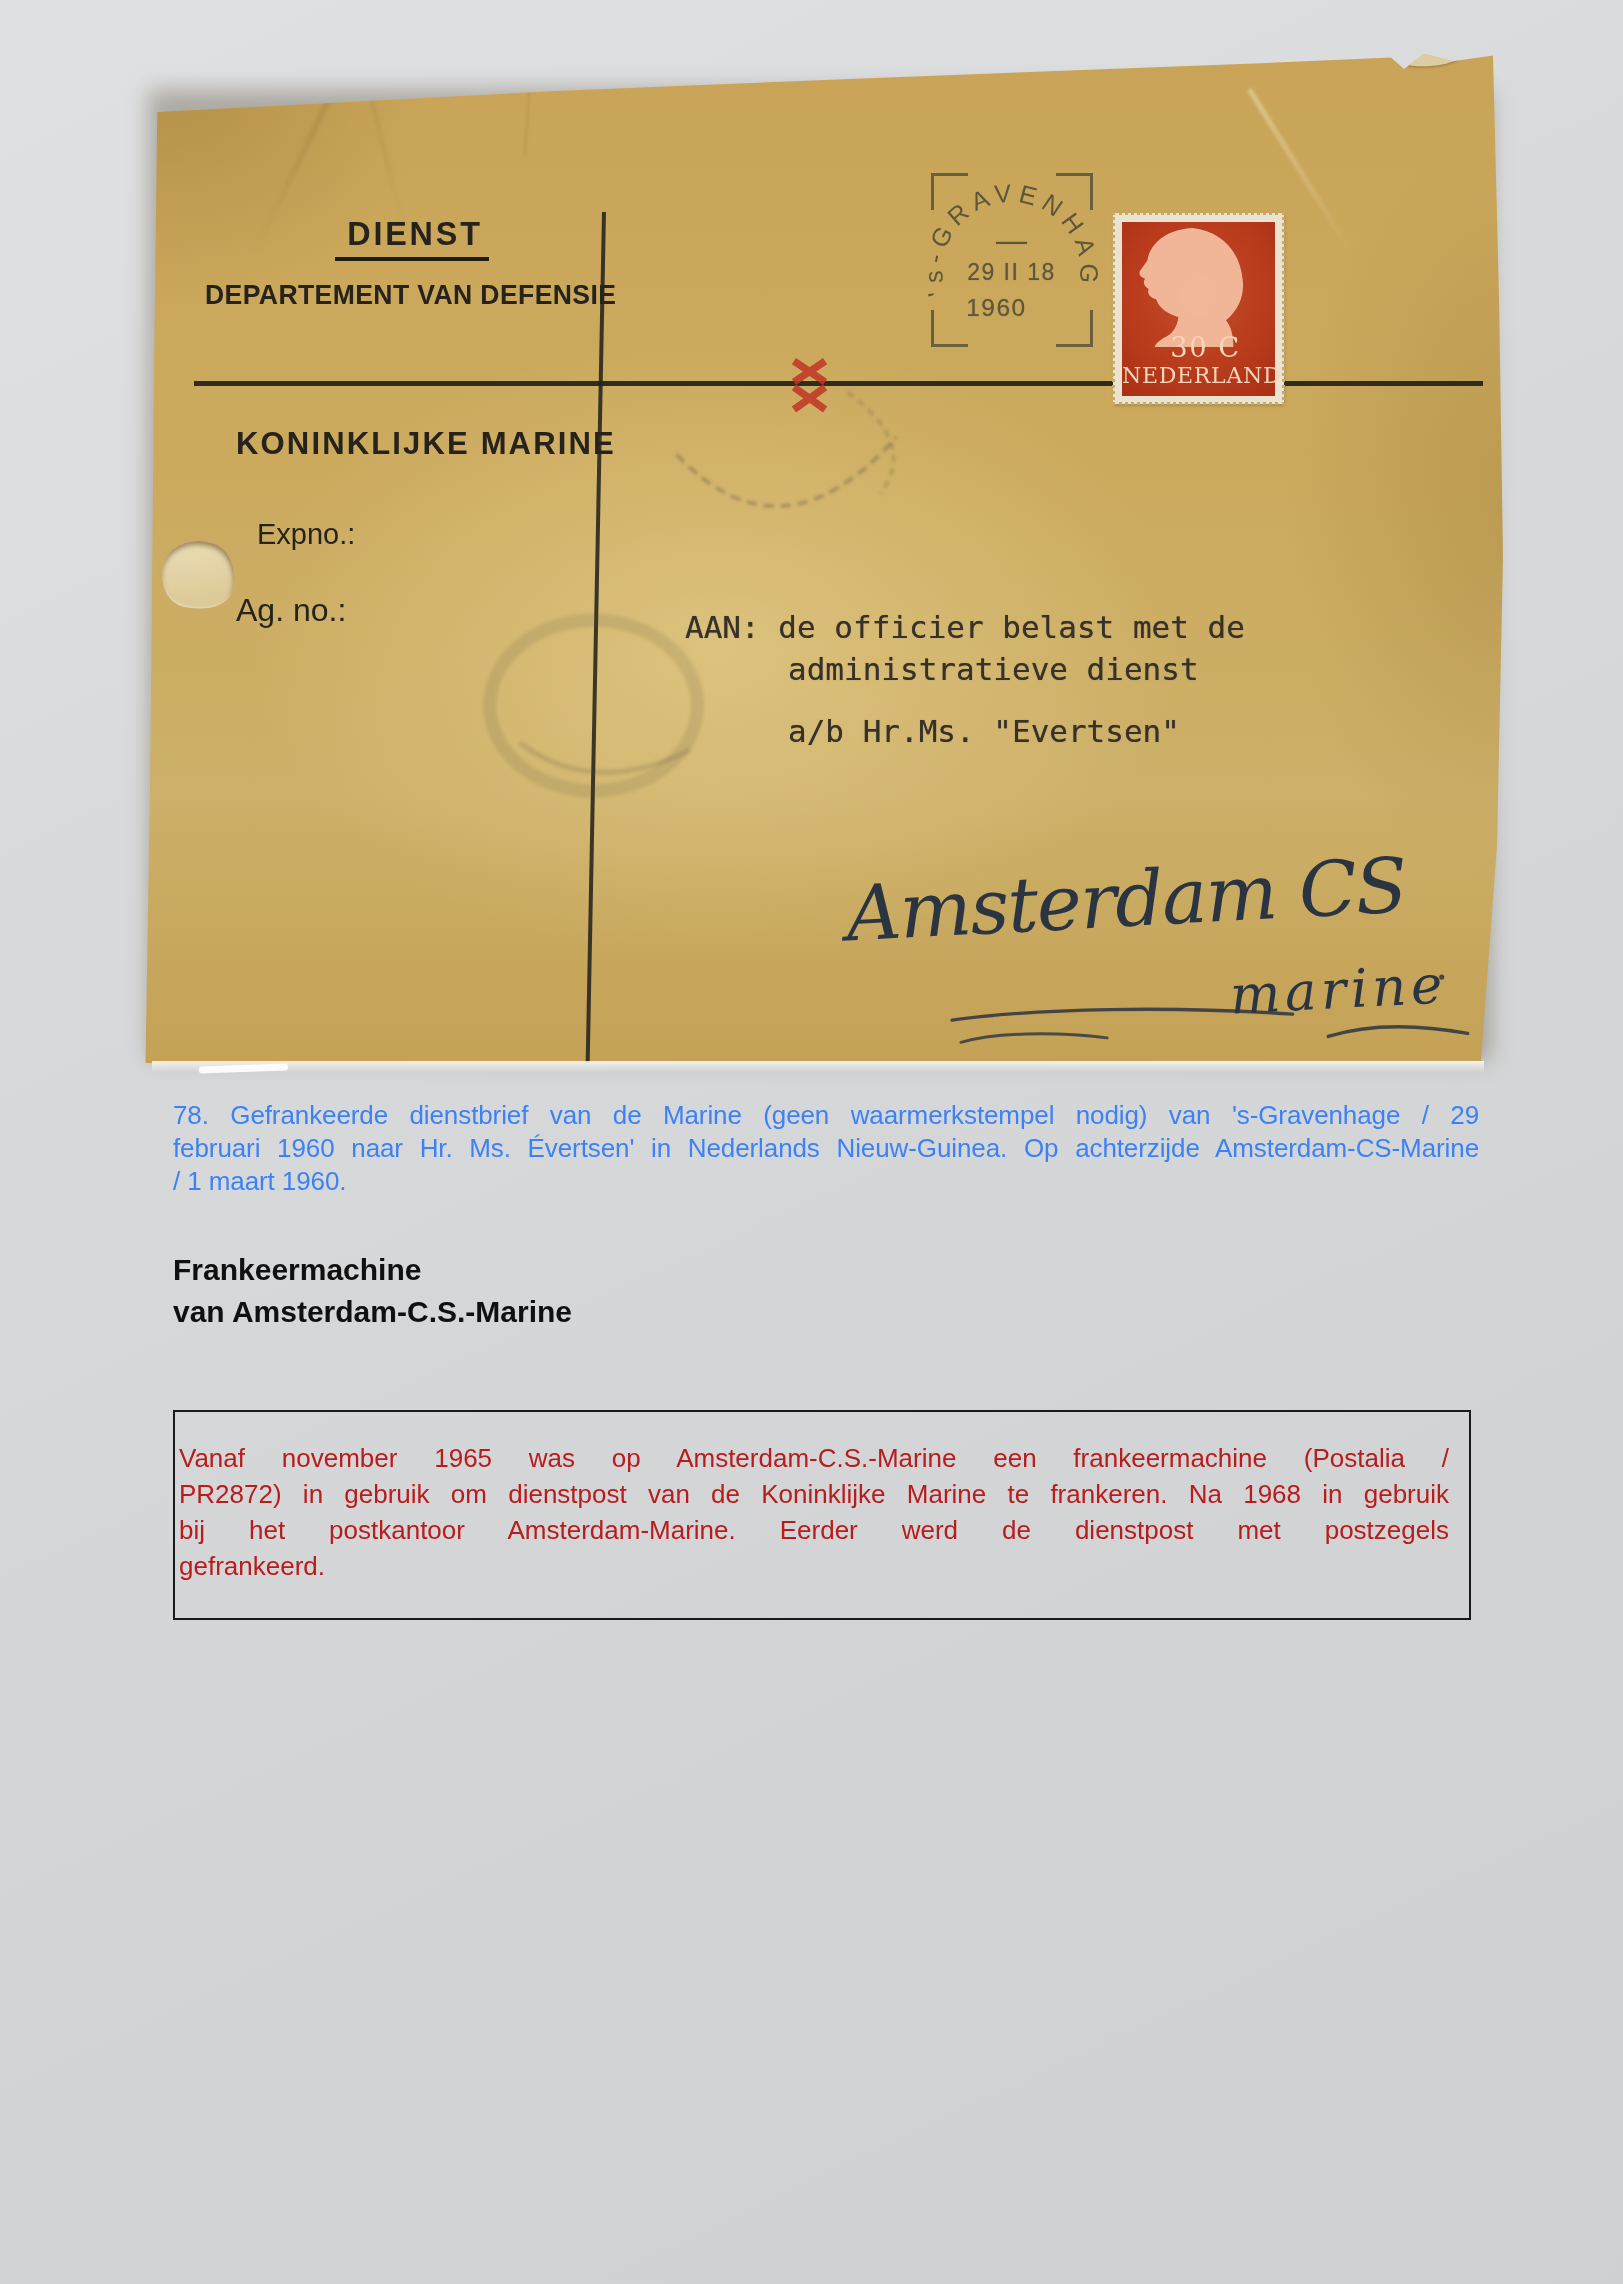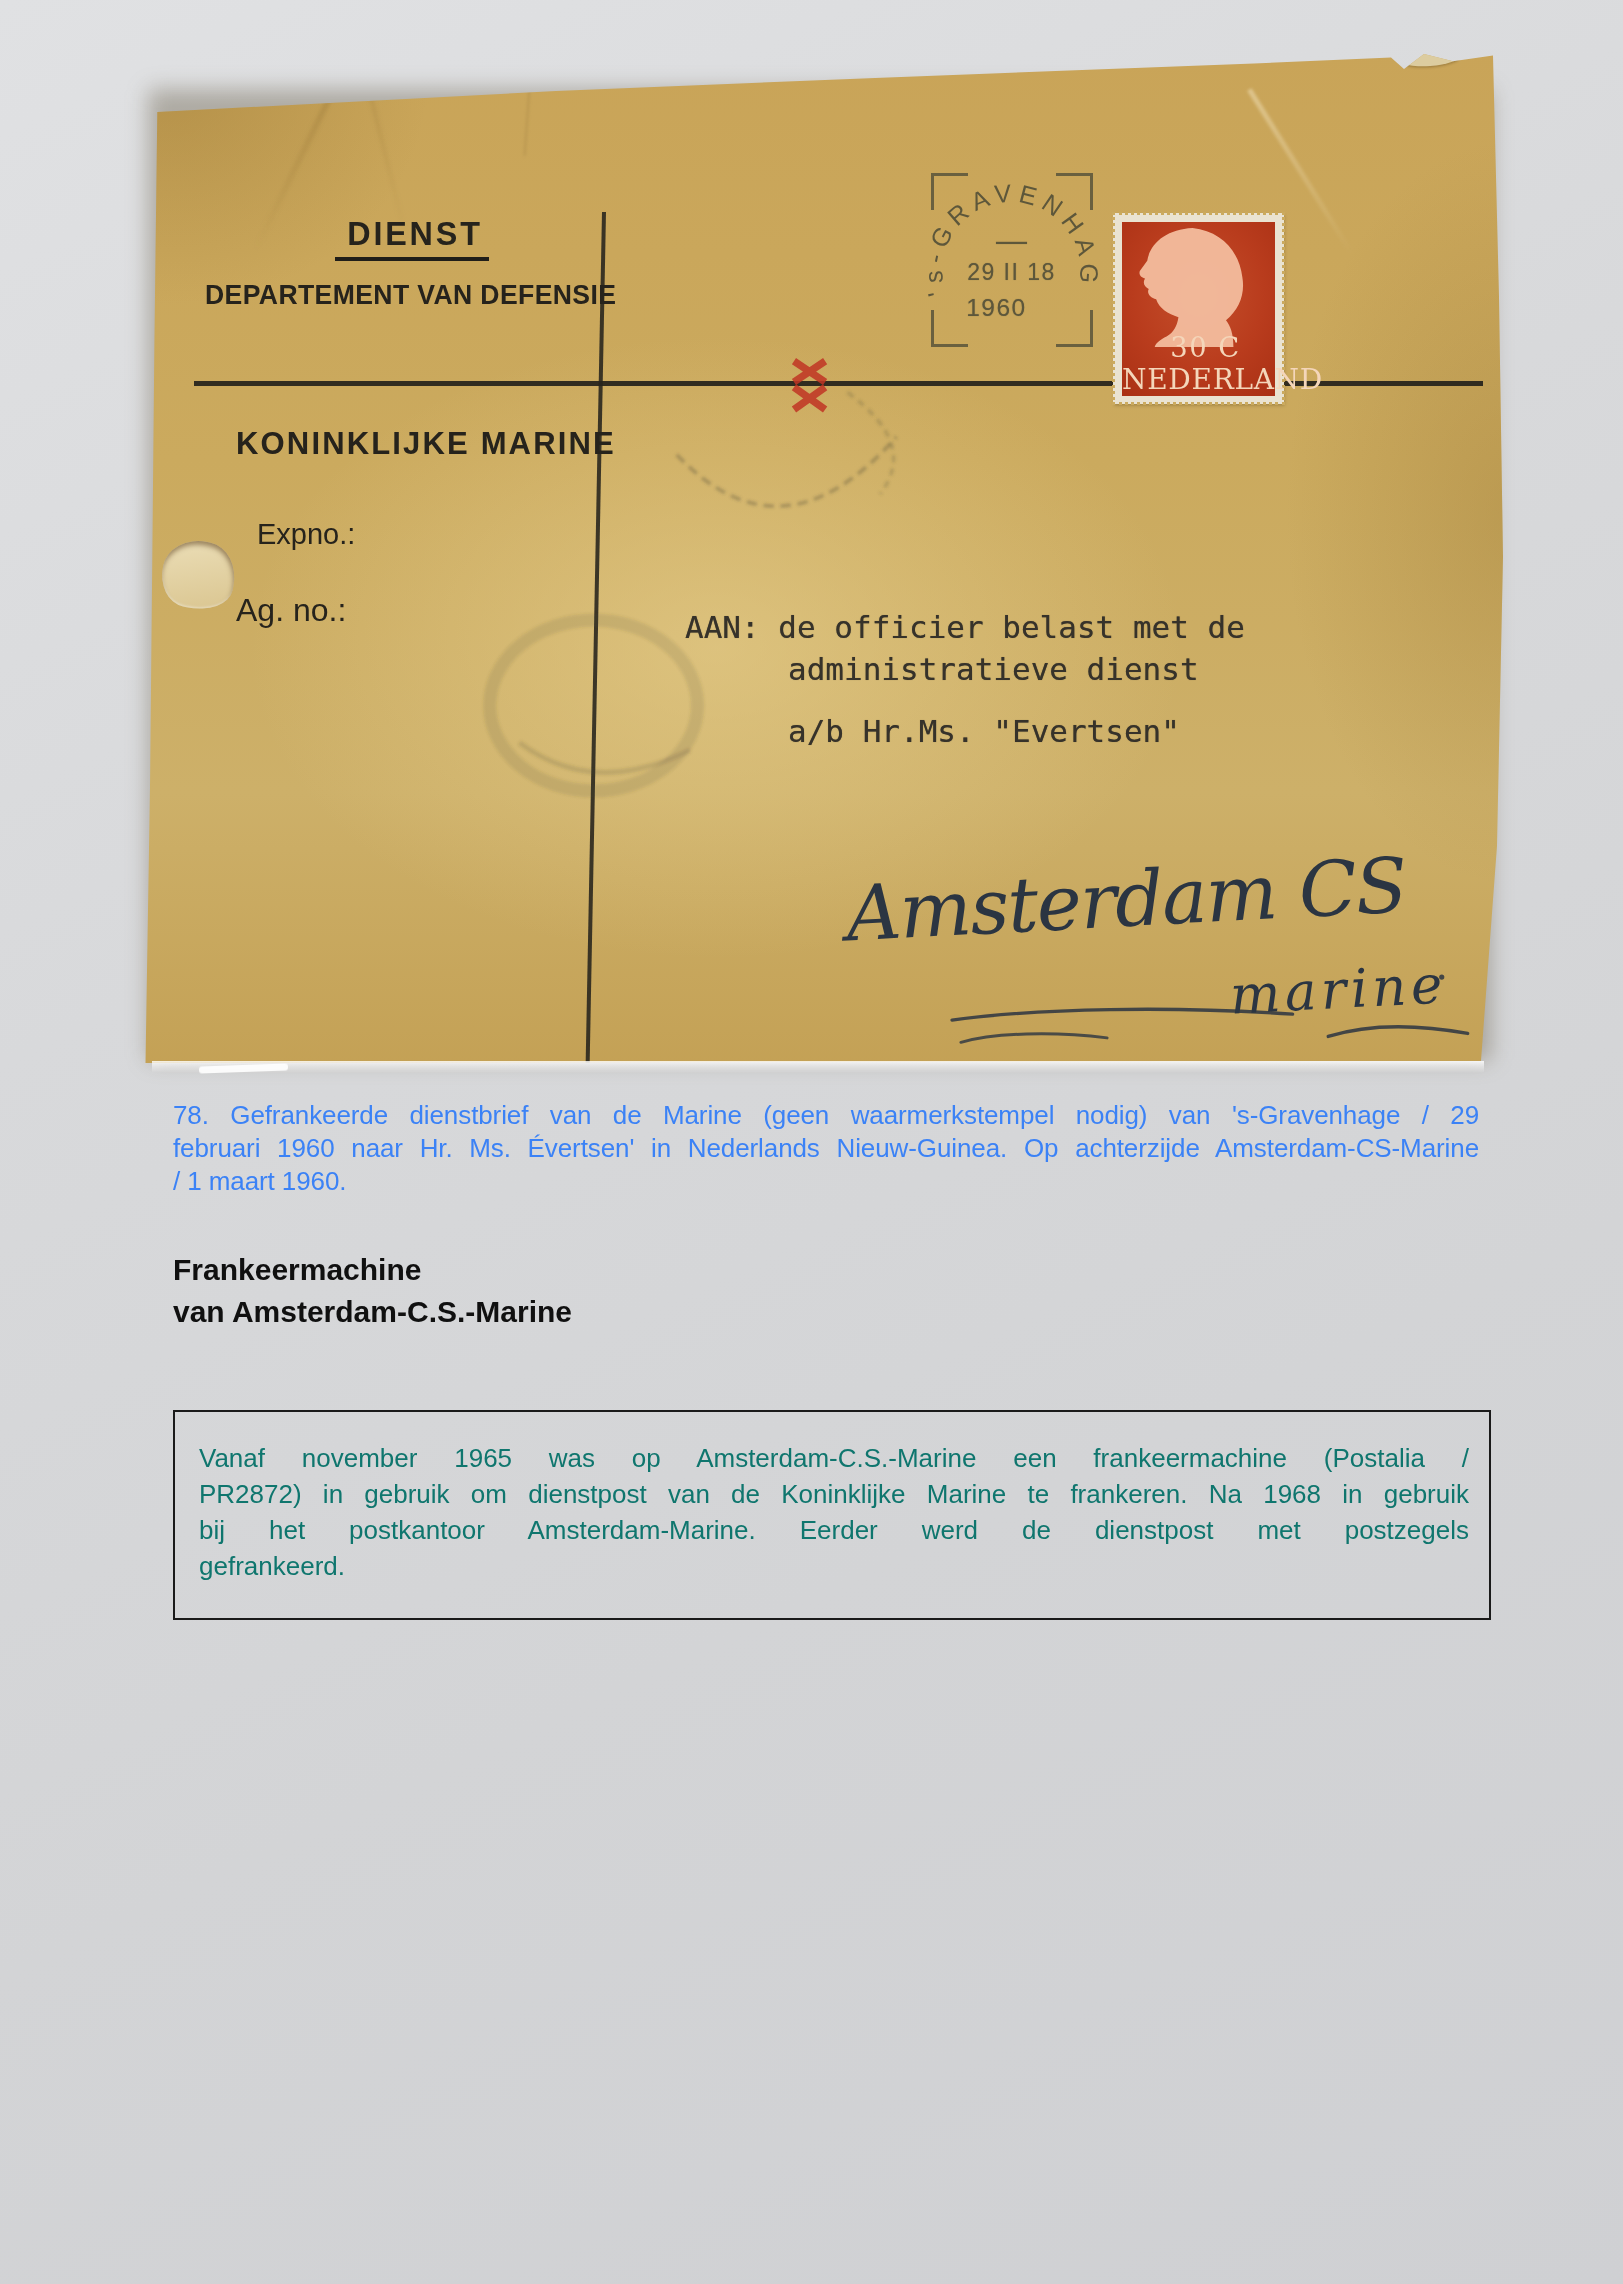--- a/index.html
+++ b/index.html
@@ -47,21 +47,21 @@
   #bk-br{left:915px;top:265px;border-right:3.7px solid #4a4936;border-bottom:3.7px solid #4a4936;}
   .pm-text{position:absolute;color:#4a4936;opacity:.85;text-align:center;white-space:nowrap;text-shadow:0 0 1.1px rgba(74,73,54,.6);}
   #pm-dash{left:855px;top:178px;width:30px;font-size:31px;}
   #pm-date{left:800px;top:214px;width:141px;font-size:23px;letter-spacing:1.5px;}
   #pm-year{left:785px;top:249px;width:141px;font-size:24.5px;letter-spacing:1.5px;}
   
   #stamp{left:972px;top:168px;width:171px;height:191px;background:#eae3d1;outline:3px dotted #cbaa5e;outline-offset:-2.2px;box-shadow:0.7px 1.5px 3px rgba(80,60,20,.35);}
   #stamp-red{position:absolute;left:9px;top:9px;width:153px;height:174px;
     background:radial-gradient(119px 134px at 50% 42%, #c54f2b 0%, #b93c1d 55%, #a93014 100%);}
   #stamp-value{position:absolute;left:0;top:110px;width:167px;text-align:center;font-family:"DejaVu Serif",serif;font-size:27.4px;color:#f4d6ba;letter-spacing:1.5px;}
-  #stamp-country{position:absolute;left:0;top:141px;width:153px;text-align:center;font-family:"DejaVu Serif",serif;font-size:28px;color:#f4d6ba;letter-spacing:0.7px;}
+  #stamp-country{position:absolute;left:0;top:141px;width:153px;text-align:center;font-family:"DejaVu Serif",serif;font-size:22px;color:#f4d6ba;letter-spacing:0.7px;}
   
   #slogan{left:979px;top:132px;width:534px;
     -webkit-mask-image:linear-gradient(90deg,#000 68%,rgba(0,0,0,.35) 100%);
     mask-image:linear-gradient(90deg,#000 68%,rgba(0,0,0,.35) 100%);}
   .slogan-line{position:absolute;white-space:nowrap;color:#4e4c38;opacity:.82;font-size:30px;font-weight:bold;letter-spacing:3.7px;transform:scaleX(.95);transform-origin:left;text-shadow:0 0 1.5px rgba(78,76,56,.55);}
   #slogan-1{left:3px;top:0px;}
   #slogan-2{left:-3px;top:45px;}
   #slogan-3{left:-4.5px;top:86px;}
   #slogan-4{left:-6.7px;top:125px;}
   
@@ -80,21 +80,21 @@
     box-shadow:inset 0 3.7px 5.2px rgba(92,64,28,.55), inset 0 -1.5px 2.2px rgba(255,255,255,.4);}
   #tear-top-1{left:371px;top:22px;width:47px;height:11px;transform:rotate(-3deg);background:#e3d5ad;opacity:.8;border-radius:45%;}
   #tear-top-2{left:1257px;top:3px;width:63px;height:18px;transform:rotate(-4deg);background:#ded1a8;opacity:.9;border-radius:50%;box-shadow:0 1.5px 2.2px rgba(100,75,30,.4);}
   
   #shine{left:152px;top:1061px;width:1332px;height:12px;background:linear-gradient(180deg,rgba(255,255,255,.85),rgba(255,255,255,0));filter:blur(0.7px);}
   #shine-corner{left:199px;top:1065px;width:89px;height:7.4px;background:rgba(255,255,255,.9);transform:rotate(-2deg);filter:blur(0.7px);border-radius:3px;}
   
   #caption{left:173px;top:1099px;width:1306px;color:#3b82f6;font-size:26px;line-height:33px;letter-spacing:-0.1px;}
   .just{text-align:justify;text-align-last:justify;}
   #heading{left:173px;top:1249px;width:1306px;color:#101010;font-weight:bold;font-size:30px;line-height:42px;}
-  #info-box{left:173px;top:1410px;width:1270px;border:2.2px solid #1a1a1a;padding:28px 20px 34px 24px;color:#0f766e;font-size:26px;line-height:36px;background:transparent;}
+  #info-box{left:173px;top:1410px;width:1270px;border:2.2px solid #1a1a1a;padding:28px 20px 34px 4px;color:#b91c1c;font-size:26px;line-height:36px;background:transparent;}
   svg text{font-family:"Liberation Sans",sans-serif;}
 </style>
 </head>
 <body>
 
 <div class="abs" id="envelope-shadow"></div>
 
 <div class="abs" id="envelope">
   <div class="crease" id="crease-1"></div>
   <div class="crease" id="crease-2"></div>

